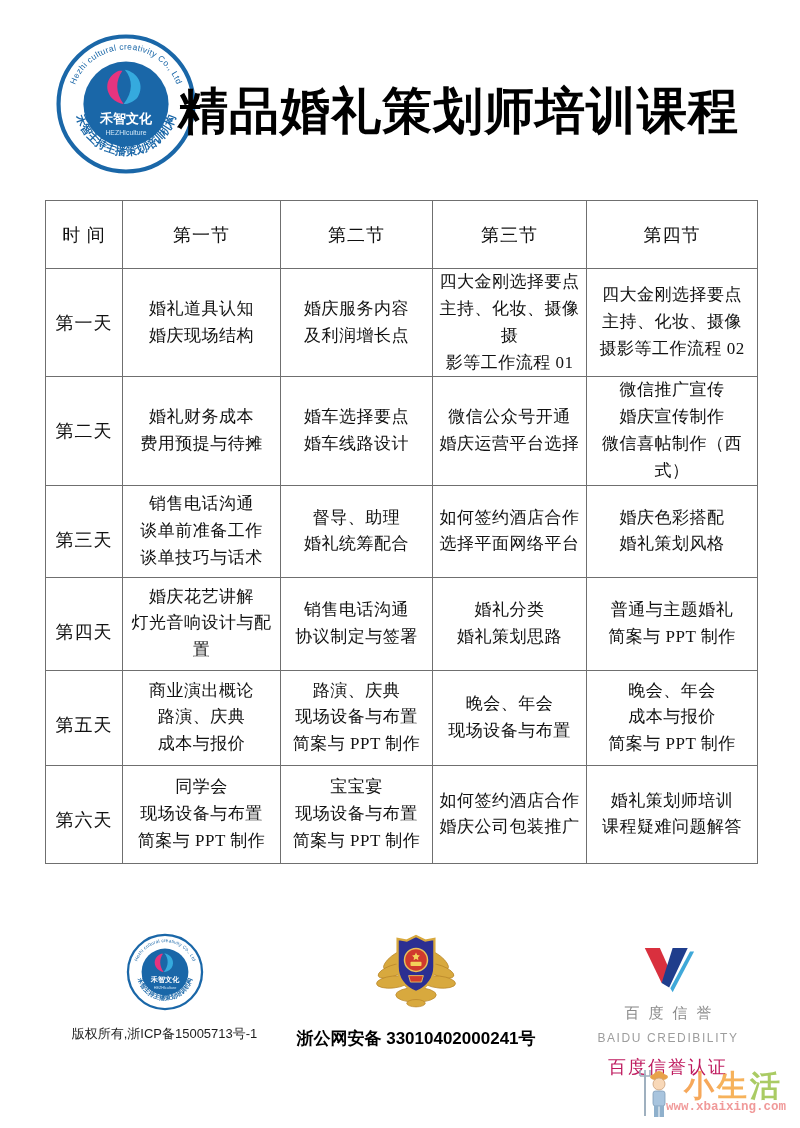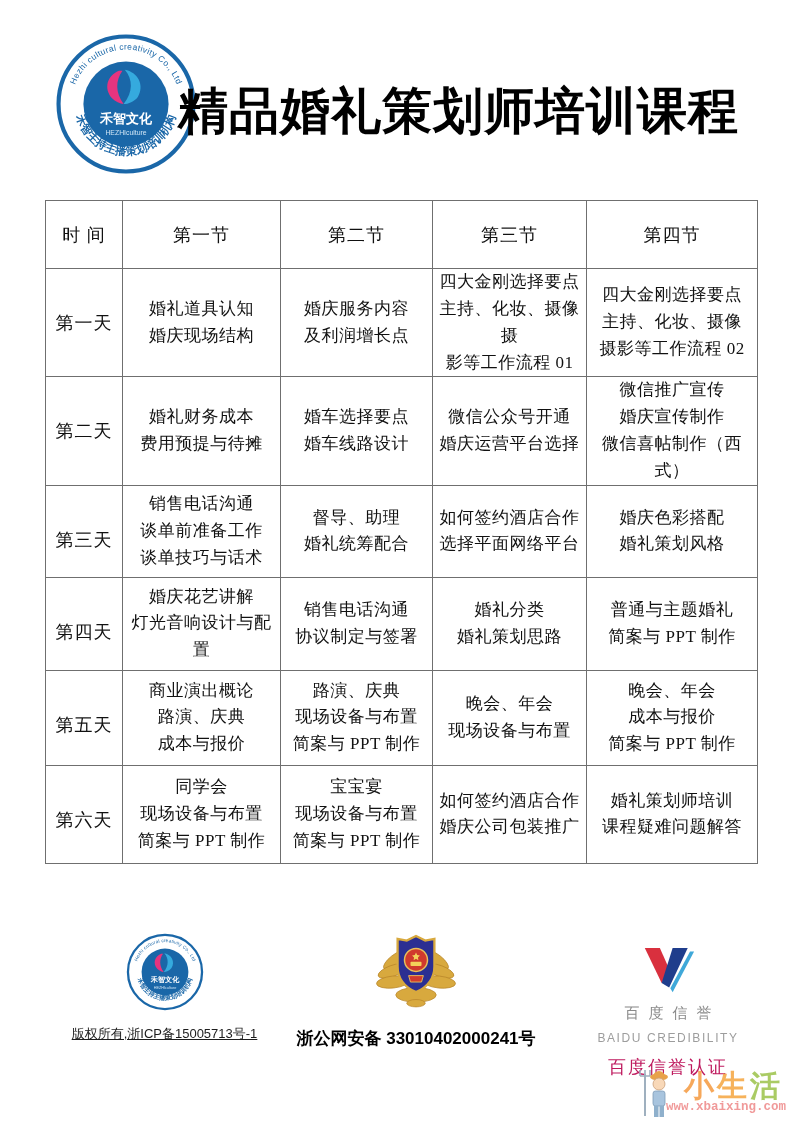--- a/index.html
+++ b/index.html
@@ -65,21 +65,20 @@
   .footer-mid   { position: absolute; left: 296px; top: 925px; width: 240px; text-align: center; }
   .footer-right { position: absolute; left: 568px; top: 940px; width: 200px; text-align: center; }
 
   .footer-logo { width: 78px; height: 78px; display: inline-block; }
   .copyright-text {
     margin-top: 10px;
     font-family: "Liberation Sans", "DejaVu Sans", sans-serif;
     font-size: 13px;
     color: #1c1c1c;
     white-space: nowrap;
-    text-decoration: underline;
   }
   .police-badge { width: 92px; height: 92px; display: inline-block; }
   .police-text {
     margin-top: 6px;
     font-family: "Liberation Sans", "DejaVu Sans", sans-serif;
     font-weight: 700;
     font-size: 17px;
     color: #000;
     white-space: nowrap;
   }

